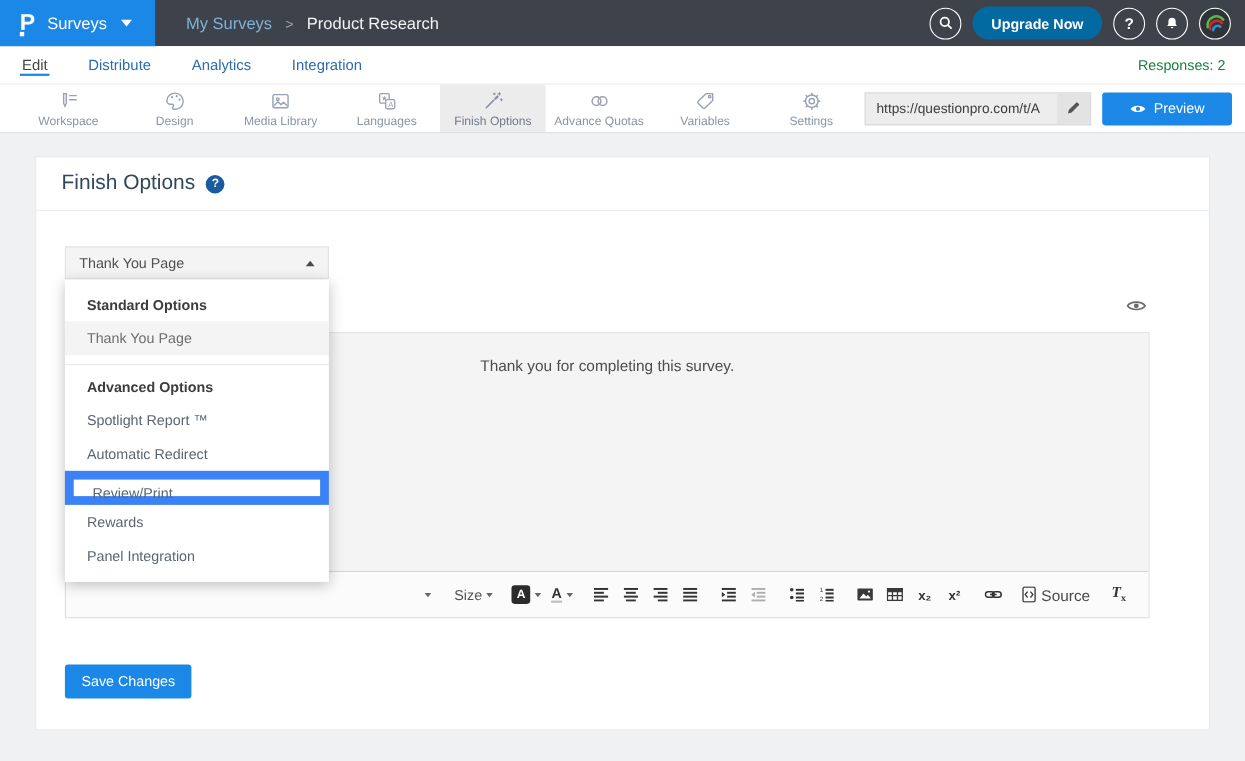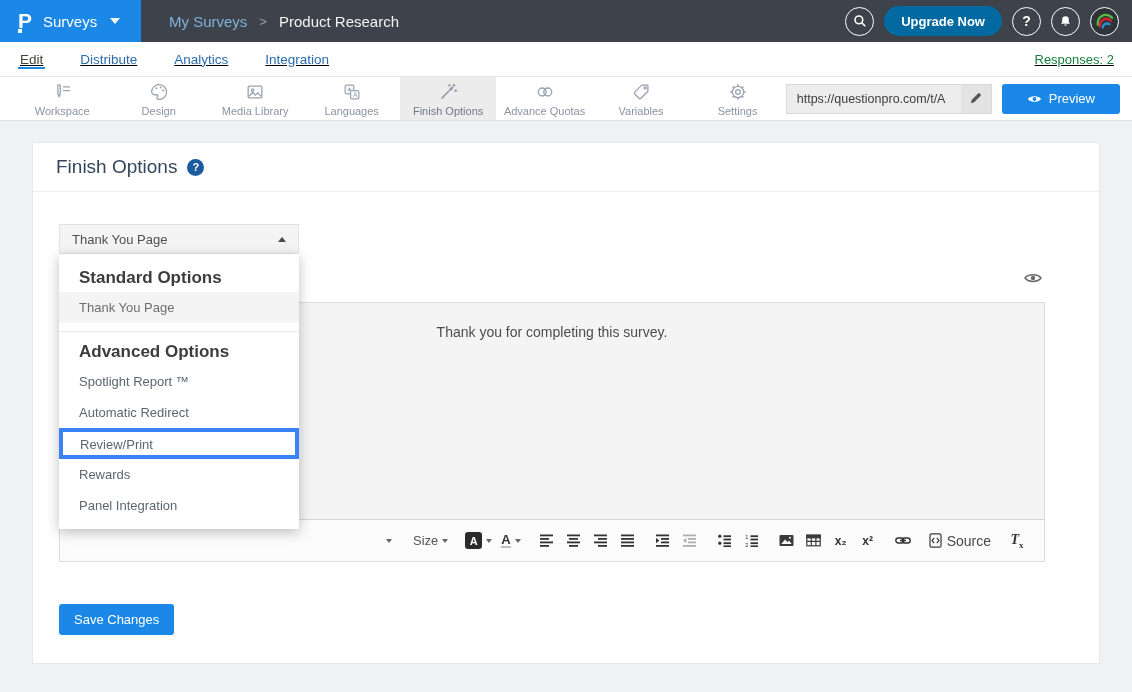--- a/index.html
+++ b/index.html
@@ -17,21 +17,21 @@
   .crumbs { display:flex; align-items:center; gap:12px; padding-left:28px; font-size:15px; }
   .crumb-parent { color:#7fb1d9; cursor:pointer; }
   .crumb-sep { color:#9aa0a6; font-size:13px; }
   .crumb-current { color:#f2f3f4; }
   .topbar-right { margin-left:auto; display:flex; align-items:center; gap:10px; padding-right:13px; }
   .circle-btn { width:29px; height:29px; border-radius:50%; border:1.5px solid #fff; display:flex; align-items:center; justify-content:center; color:#fff; font-size:14px; font-weight:bold; cursor:pointer; background:transparent; }
   .avatar-btn { background:#2e3338; overflow:hidden; }
   .upgrade { height:30px; border-radius:16px; background:#0369a1; color:#fff; font-weight:bold; font-size:13px; padding:0 17px; display:flex; align-items:center; border:none; cursor:pointer; }
 
   
-  .tabbar { height:35px; background:#fff; border-bottom:1px solid #e3e5e8; display:flex; align-items:stretch; padding:0 18px; font-size:13.5px;text-decoration:underline; }
+  .tabbar { height:35px; background:#fff; border-bottom:1px solid #e3e5e8; display:flex; align-items:stretch; padding:0 18px; font-size:13.5px; }
   .tab { display:flex; align-items:center; padding:0 2px; margin-right:33px; color:#2a6cae; position:relative; cursor:pointer; }
   .tab.active { color:#46443f; }
   .tab.active::after { content:''; position:absolute; left:0; right:0; bottom:7px; height:2px; background:#1b87e6; }
   .responses { margin-left:auto; display:flex; align-items:center; color:#15803d; font-size:13px; }
 
   
   .icon-toolbar { height:44px; background:#fff; border-bottom:1px solid #e0e0e0; display:flex; align-items:stretch; padding-left:14px; }
   .tool-item { width:99px; display:flex; flex-direction:column; align-items:center; justify-content:center; gap:2px; color:#8a94a2; cursor:pointer; }
   .tool-item svg { display:block; }
   .tool-item.active { background:#ececec; color:#70798a; }
@@ -49,25 +49,25 @@
   .card-title { font-size:19px; color:#33475b; }
   .help-circle { width:17px; height:17px; border-radius:50%; background:#1a5c9e; color:#fff; font-size:11px; font-weight:bold; display:flex; align-items:center; justify-content:center; cursor:pointer; }
   .card-body { padding:32px 26px 0; position:relative; }
 
   
   .qselect { width:240px; height:30px; background:#f4f4f4; border:1px solid #e2e2e2; display:flex; align-items:center; justify-content:space-between; padding:0 12px; font-size:13px; color:#4f4f4f; cursor:pointer; }
   .caret-up-d { width:0; height:0; border-left:4px solid transparent; border-right:4px solid transparent; border-bottom:5px solid #4a4a4a; }
 
   
   .menu { position:absolute; top:62px; left:26px; width:240px; background:#fff; box-shadow:0 3px 12px rgba(0,0,0,0.25); z-index:5; padding:10px 0 8px; }
-  .menu-header { height:28px; line-height:28px; padding:0 20px; font-size:17px; font-weight:bold; color:#3c3c3c; }
+  .menu-header { height:28px; line-height:28px; padding:0 20px; font-size:13px; font-weight:bold; color:#3c3c3c; }
   .menu-item { height:31px; line-height:31px; padding:0 20px; font-size:13px; color:#5b6670; cursor:pointer; }
   .menu-item.selected { background:#f4f4f4; color:#6e6e6e; }
   .menu-divider { border-top:1px solid #e8e8e8; margin:8px 0 6px; }
-  .menu-item.flagged { border:4px solid #3b82f6; line-height:25px; padding:0 17px; }
+  .menu-item.flagged { border:8px solid #3b82f6; line-height:25px; padding:0 17px; }
 
   
   .editor { margin-right:28px; }
   .editor-head { height:48px; display:flex; align-items:center; justify-content:flex-end; padding-right:3px; }
   .eye-btn { background:none; border:none; cursor:pointer; display:flex; }
   .editor-frame { border:1px solid #dcdcdc; }
   .editor-content { height:216px; background:#f4f4f4; text-align:center; padding-top:21px; font-size:14px; color:#4d4d4d; cursor:text; }
   .editor-toolbar { height:42px; background:#fbfbfb; border-top:1px solid #d6d6d6; display:flex; align-items:center; padding-left:316px; }
   .tb-group { display:flex; align-items:center; margin-right:13px; }
   .tb { display:flex; align-items:center; justify-content:center; height:26px; min-width:22px; padding:0 2px; color:#333; background:none; border:none; cursor:pointer; font-family:"Liberation Sans",sans-serif; }

